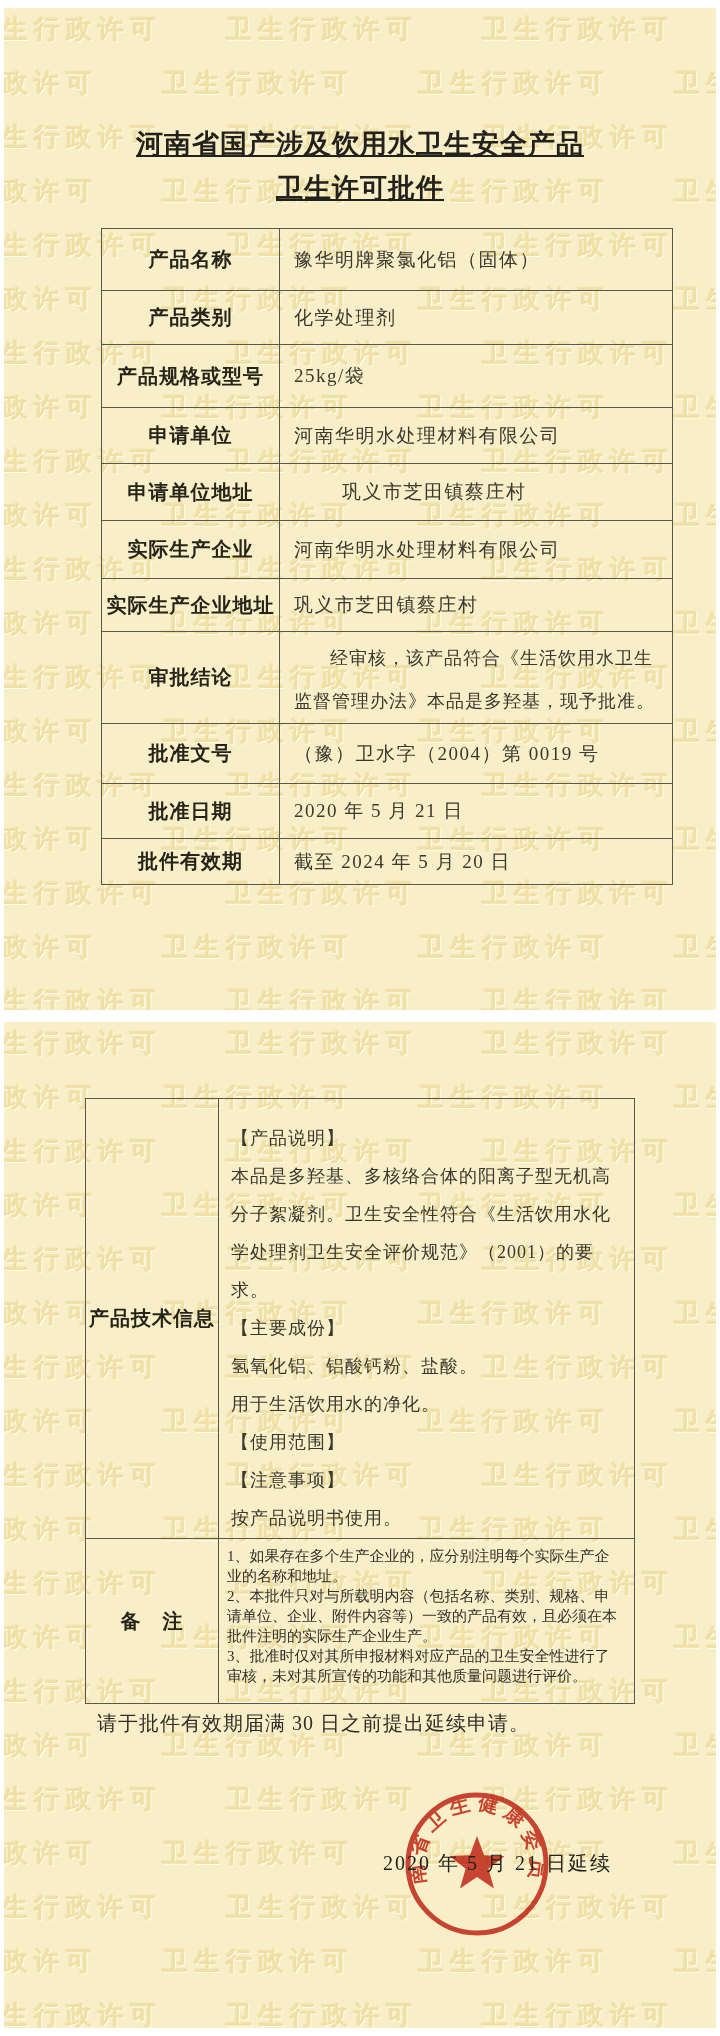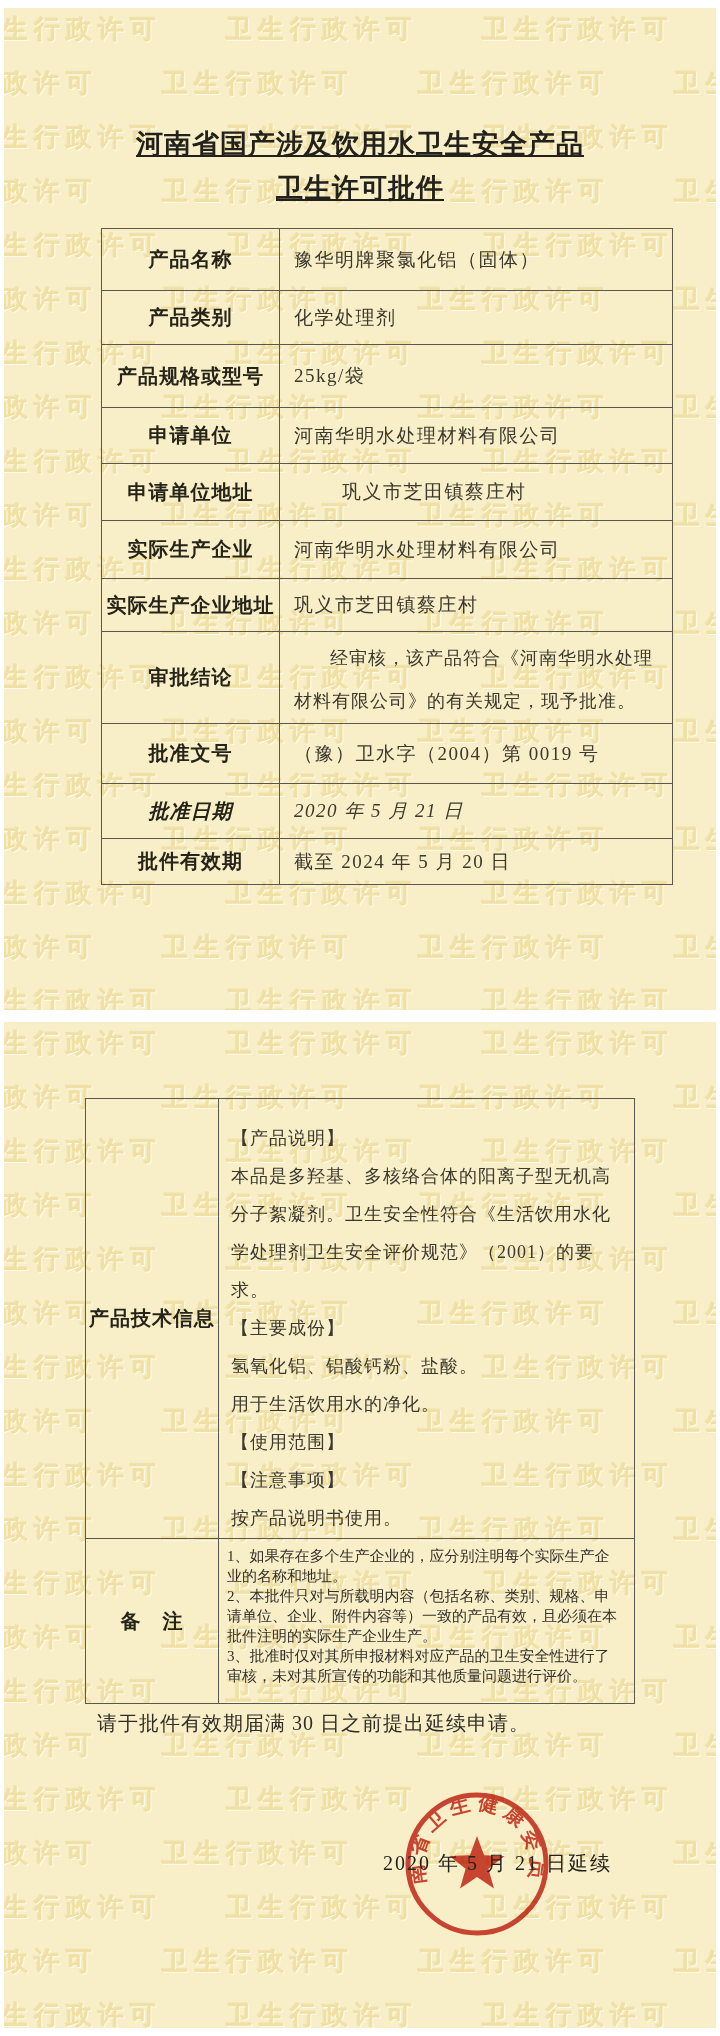--- a/index.html
+++ b/index.html
@@ -140,27 +140,27 @@
         <div class="t1-row" style="height: 58px;">
           <div class="t1-label">实际生产企业</div>
           <div class="t1-value">河南华明水处理材料有限公司</div>
         </div>
         <div class="t1-row" style="height: 53px;">
           <div class="t1-label">实际生产企业地址</div>
           <div class="t1-value">巩义市芝田镇蔡庄村</div>
         </div>
         <div class="t1-row" style="height: 92px;">
           <div class="t1-label">审批结论</div>
-          <div class="t1-value indent">经审核，该产品符合《河南华明水处理材料有限公司》的有关规定，现予批准。</div>
+          <div class="t1-value indent">经审核，该产品符合《生活饮用水卫生监督管理办法》本品是多羟基，现予批准。</div>
         </div>
         <div class="t1-row" style="height: 60px;">
           <div class="t1-label">批准文号</div>
           <div class="t1-value">（豫）卫水字（2004）第 0019 号</div>
         </div>
-        <div class="t1-row" style="height: 55px; font-style: italic;">
+        <div class="t1-row" style="height: 55px;">
           <div class="t1-label">批准日期</div>
           <div class="t1-value">2020 年 5 月 21 日</div>
         </div>
         <div class="t1-row" style="height: 45px;">
           <div class="t1-label">批件有效期</div>
           <div class="t1-value">截至 2024 年 5 月 20 日</div>
         </div>
       </div>
   </div>
 </div>

